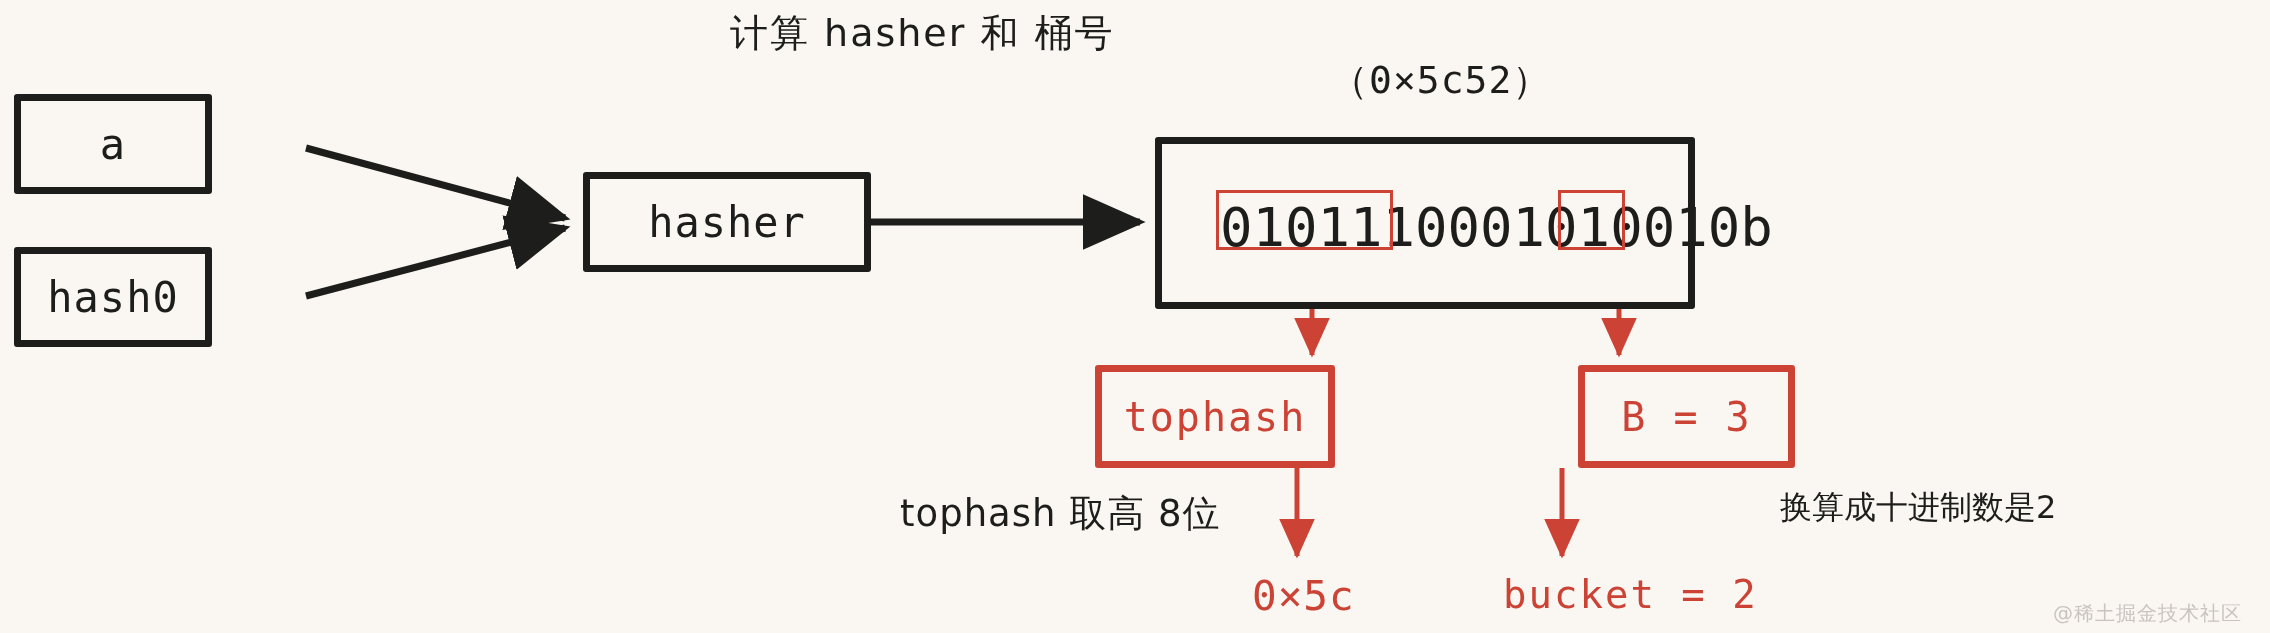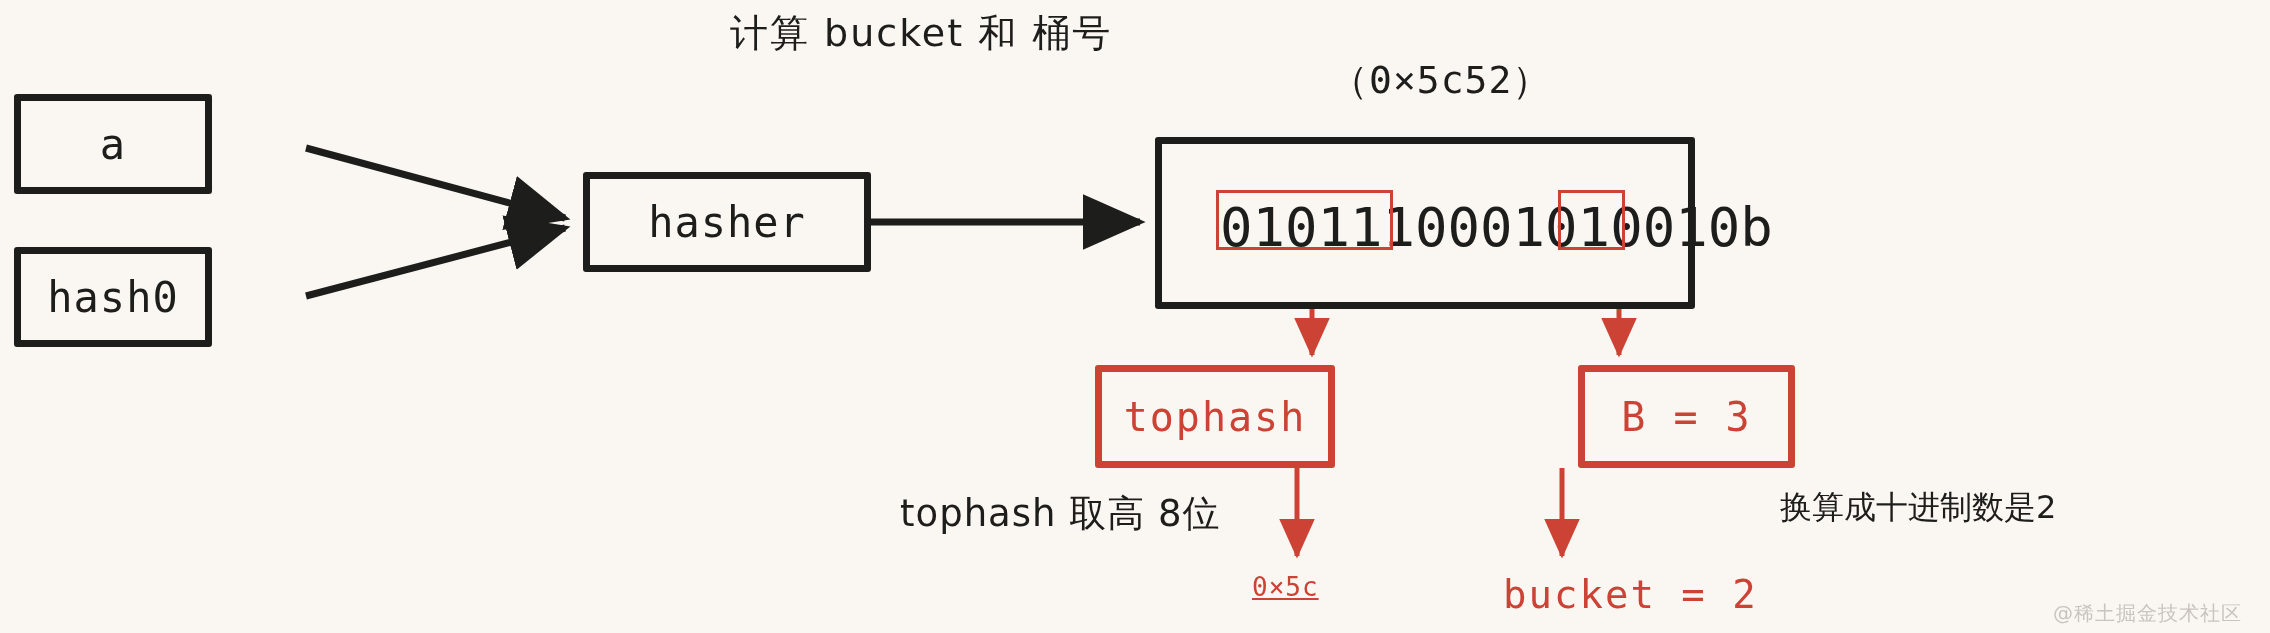--- a/index.html
+++ b/index.html
@@ -101,23 +101,22 @@
   #b-note {
     left: 1780px;
     top: 487px;
     font-size: 32px;
     line-height: 1.25;
     letter-spacing: 0px;
   }
   #hex-out {
     left: 1252px;
     top: 572px;
-    font-size: 26px;
-    letter-spacing: 1px;
-    text-decoration: underline;
+    font-size: 41px;
+    letter-spacing: 1px;
   }
   #bucket-out {
     left: 1503px;
     top: 572px;
     font-size: 39px;
     letter-spacing: 2px;
   }
   #watermark {
     left: 2053px;
     top: 600px;
@@ -149,21 +148,21 @@
 
     <path d="M1312,248 L1312,355" stroke="#cc4335" stroke-width="5" fill="none" marker-end="url(#arrow-red)"></path>
 
     <path d="M1619,248 L1619,355" stroke="#cc4335" stroke-width="5" fill="none" marker-end="url(#arrow-red)"></path>
 
     <path d="M1297,468 L1297,556" stroke="#cc4335" stroke-width="5" fill="none" marker-end="url(#arrow-red)"></path>
 
     <path d="M1562,468 L1562,556" stroke="#cc4335" stroke-width="5" fill="none" marker-end="url(#arrow-red)"></path>
   </svg>
 
-  <div class="plain-text cjk" id="title">计算 bucket 和 桶号</div>
+  <div class="plain-text cjk" id="title">计算 hasher 和 桶号</div>
 
   <div class="node black-box" style="left:14px; top:94px; width:198px; height:100px;">
     <span>a</span>
   </div>
 
   <div class="node black-box" style="left:14px; top:247px; width:198px; height:100px;">
     <span>hash0</span>
   </div>
 
   <div class="node black-box" style="left:583px; top:172px; width:288px; height:100px;">

